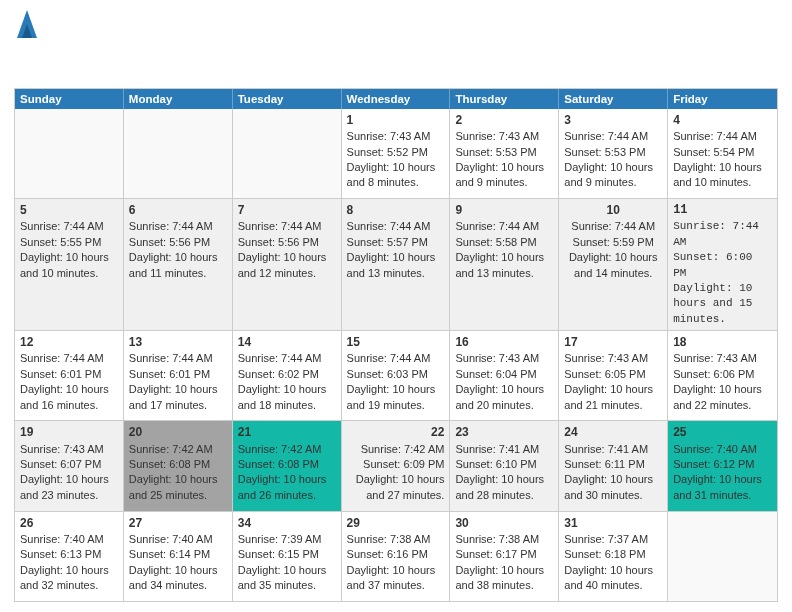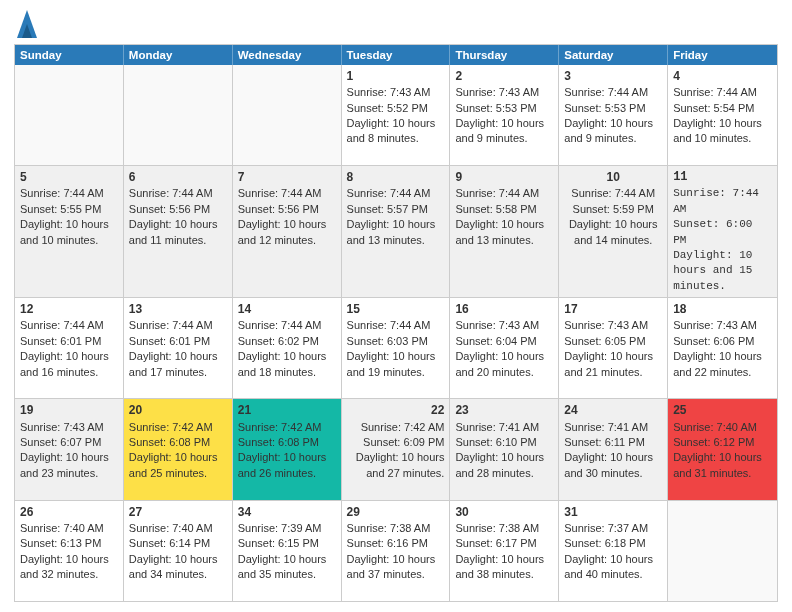--- a/index.html
+++ b/index.html
@@ -9,20 +9,21 @@
       width: 792px;
       height: 612px;
       overflow: hidden;
     }
     .page {
       width: 792px;
       height: 612px;
       padding: 10px 14px 10px 14px;
       display: flex;
       flex-direction: column;
+      gap: 44px;
     }
     .header {
       display: flex;
       align-items: flex-start;
       justify-content: space-between;
       margin-bottom: 6px;
     }
     .logo {
       display: flex;
       align-items: center;
@@ -132,22 +133,22 @@
     <div class="title-block">
       <div class="month-title"></div>
       <div class="subtitle"></div>
     </div>
   </div>
 
   <div class="calendar">
     <div class="cal-header-row">
     <div class="cal-header-cell">Sunday</div>
         <div class="cal-header-cell">Monday</div>
+        <div class="cal-header-cell">Tuesday</div>
         <div class="cal-header-cell">Wednesday</div>
-        <div class="cal-header-cell">Tuesday</div>
         <div class="cal-header-cell">Thursday</div>
         <div class="cal-header-cell">Saturday</div>
         <div class="cal-header-cell">Friday</div>
       </div>
     <div class="cal-body">
     <div class="cal-week">
           <div class="cal-cell empty"></div>
           <div class="cal-cell empty"></div>
           <div class="cal-cell empty"></div>
           <div class="cal-cell">
@@ -263,21 +264,21 @@
 Daylight: 10 hours and 22 minutes.</div>
           </div>
         </div>
         <div class="cal-week">
           <div class="cal-cell shaded" style="background: rgb(240, 240, 240);">
             <span class="day-number">19</span>
             <div class="cal-cell-text" style="white-space: pre-line;">Sunrise: 7:43 AM
 Sunset: 6:07 PM
 Daylight: 10 hours and 23 minutes.</div>
           </div>
-          <div class="cal-cell shaded" style="background: #fde047;">
+          <div class="cal-cell shaded" style="background: #a3a3a3;">
             <span class="day-number">20</span>
             <div class="cal-cell-text" style="white-space: pre-line;">Sunrise: 7:42 AM
 Sunset: 6:08 PM
 Daylight: 10 hours and 25 minutes.</div>
           </div>
           <div class="cal-cell shaded" style="background: #14b8a6;">
             <span class="day-number">21</span>
             <div class="cal-cell-text" style="white-space: pre-line;">Sunrise: 7:42 AM
 Sunset: 6:08 PM
 Daylight: 10 hours and 26 minutes.</div>
@@ -293,21 +294,21 @@
             <div class="cal-cell-text" style="white-space: pre-line;">Sunrise: 7:41 AM
 Sunset: 6:10 PM
 Daylight: 10 hours and 28 minutes.</div>
           </div>
           <div class="cal-cell shaded" style="background: rgb(240, 240, 240);">
             <span class="day-number">24</span>
             <div class="cal-cell-text" style="white-space: pre-line;">Sunrise: 7:41 AM
 Sunset: 6:11 PM
 Daylight: 10 hours and 30 minutes.</div>
           </div>
-          <div class="cal-cell shaded" style="background: #ef4444;">
+          <div class="cal-cell shaded" style="background: #14b8a6;">
             <span class="day-number">25</span>
             <div class="cal-cell-text" style="white-space: pre-line;">Sunrise: 7:40 AM
 Sunset: 6:12 PM
 Daylight: 10 hours and 31 minutes.</div>
           </div>
         </div>
         <div class="cal-week">
           <div class="cal-cell">
             <span class="day-number">26</span>
             <div class="cal-cell-text" style="white-space: pre-line;">Sunrise: 7:40 AM

